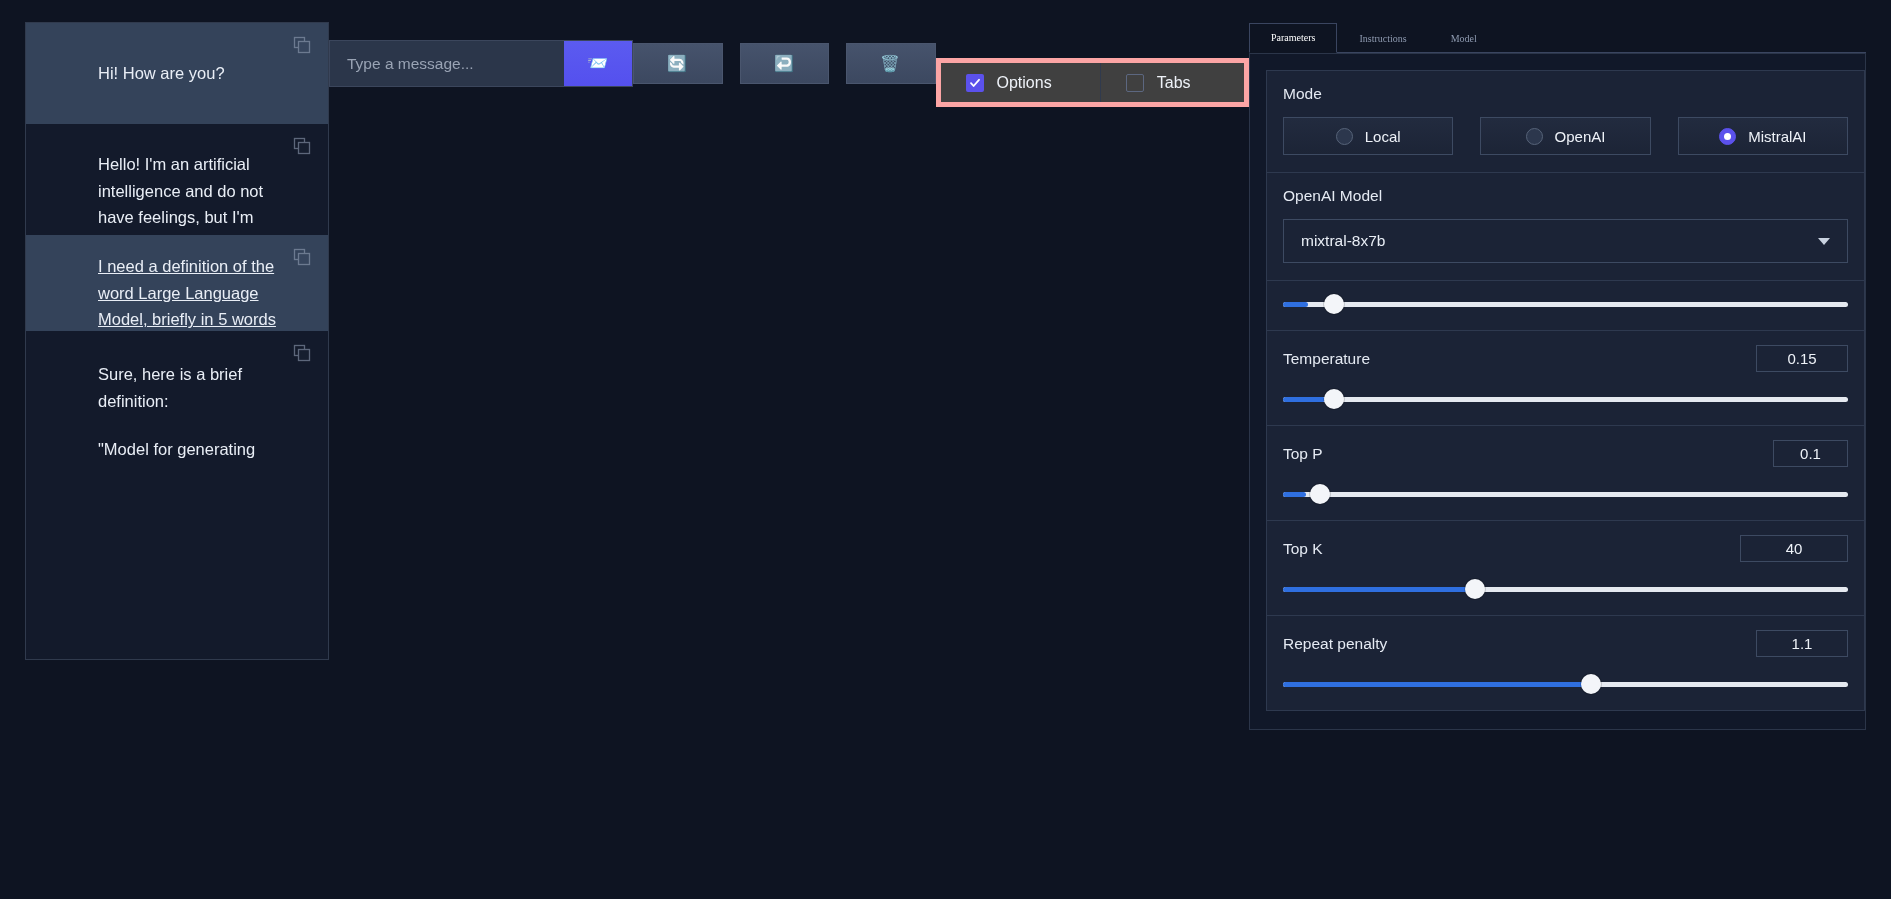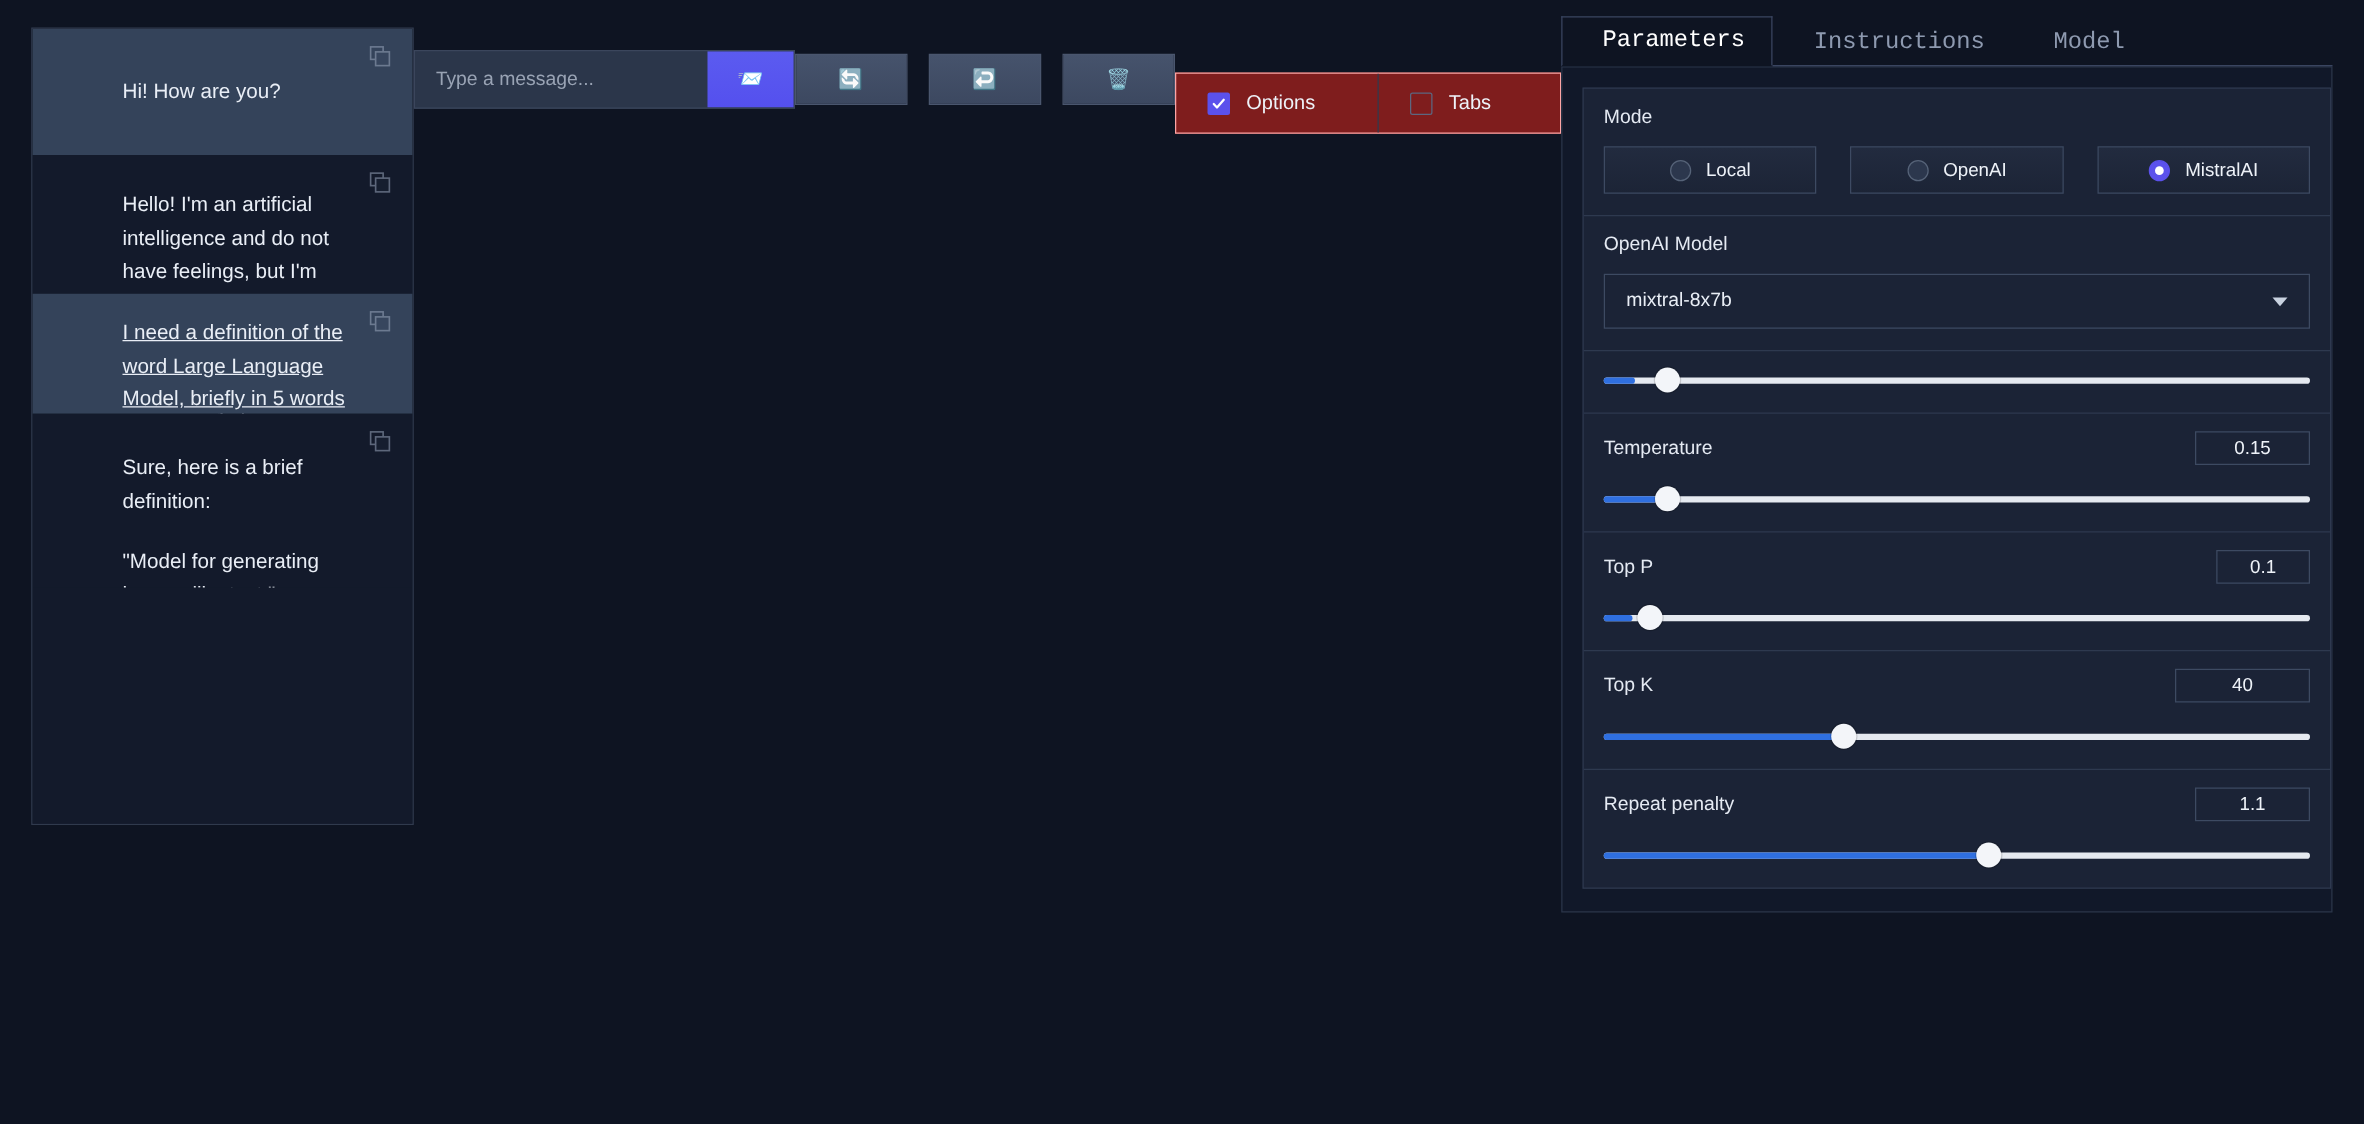--- a/index.html
+++ b/index.html
@@ -110,22 +110,22 @@
     justify-content: center;
     font-family: "Liberation Sans", sans-serif;
   }
 
   
   .options-bar {
     margin-top: 36px;
     width: 1221px;
     height: 49px;
     display: flex;
-    border: 1px solid #fca5a5;
-    background: #7f1d1d;
+    border: 5px solid #fca5a5;
+    background: #404040;
   }
   .opt-cell {
     flex: 1 1 0;
     display: flex;
     align-items: center;
     padding-left: 25px;
     gap: 13px;
   }
   .opt-cell + .opt-cell { border-left: 1px solid #303a4d; margin-left: 16px; }
   .cb {
@@ -150,29 +150,29 @@
   .tabs {
     display: flex;
     align-items: flex-end;
     height: 36px;
     border-bottom: 1px solid #3a4counts;
     border-bottom: 1px solid #3a4560;
     position: relative;
     z-index: 2;
   }
   .tab {
-    padding: 8px 21px 9px 32px;
-    font-size: 19px;
+    padding: 8px 21px 9px 21px;
+    font-size: 10px;
     color: #8e9ab0;
     cursor: pointer;
     border: 1px solid transparent;
     border-bottom: none;
     margin-bottom: -1px;
     background: transparent;
-    font-family: Liberation Mono, monospace;
+    font-family: Liberation Serif, serif;
     line-height: 1.1;
   }
   .tab.active {
     color: #ffffff;
     background: #0e1422;
     border-color: #3a4560;
     border-bottom: 1px solid #0e1422;
   }
   .panel {
     border: 1px solid #2b3549;

